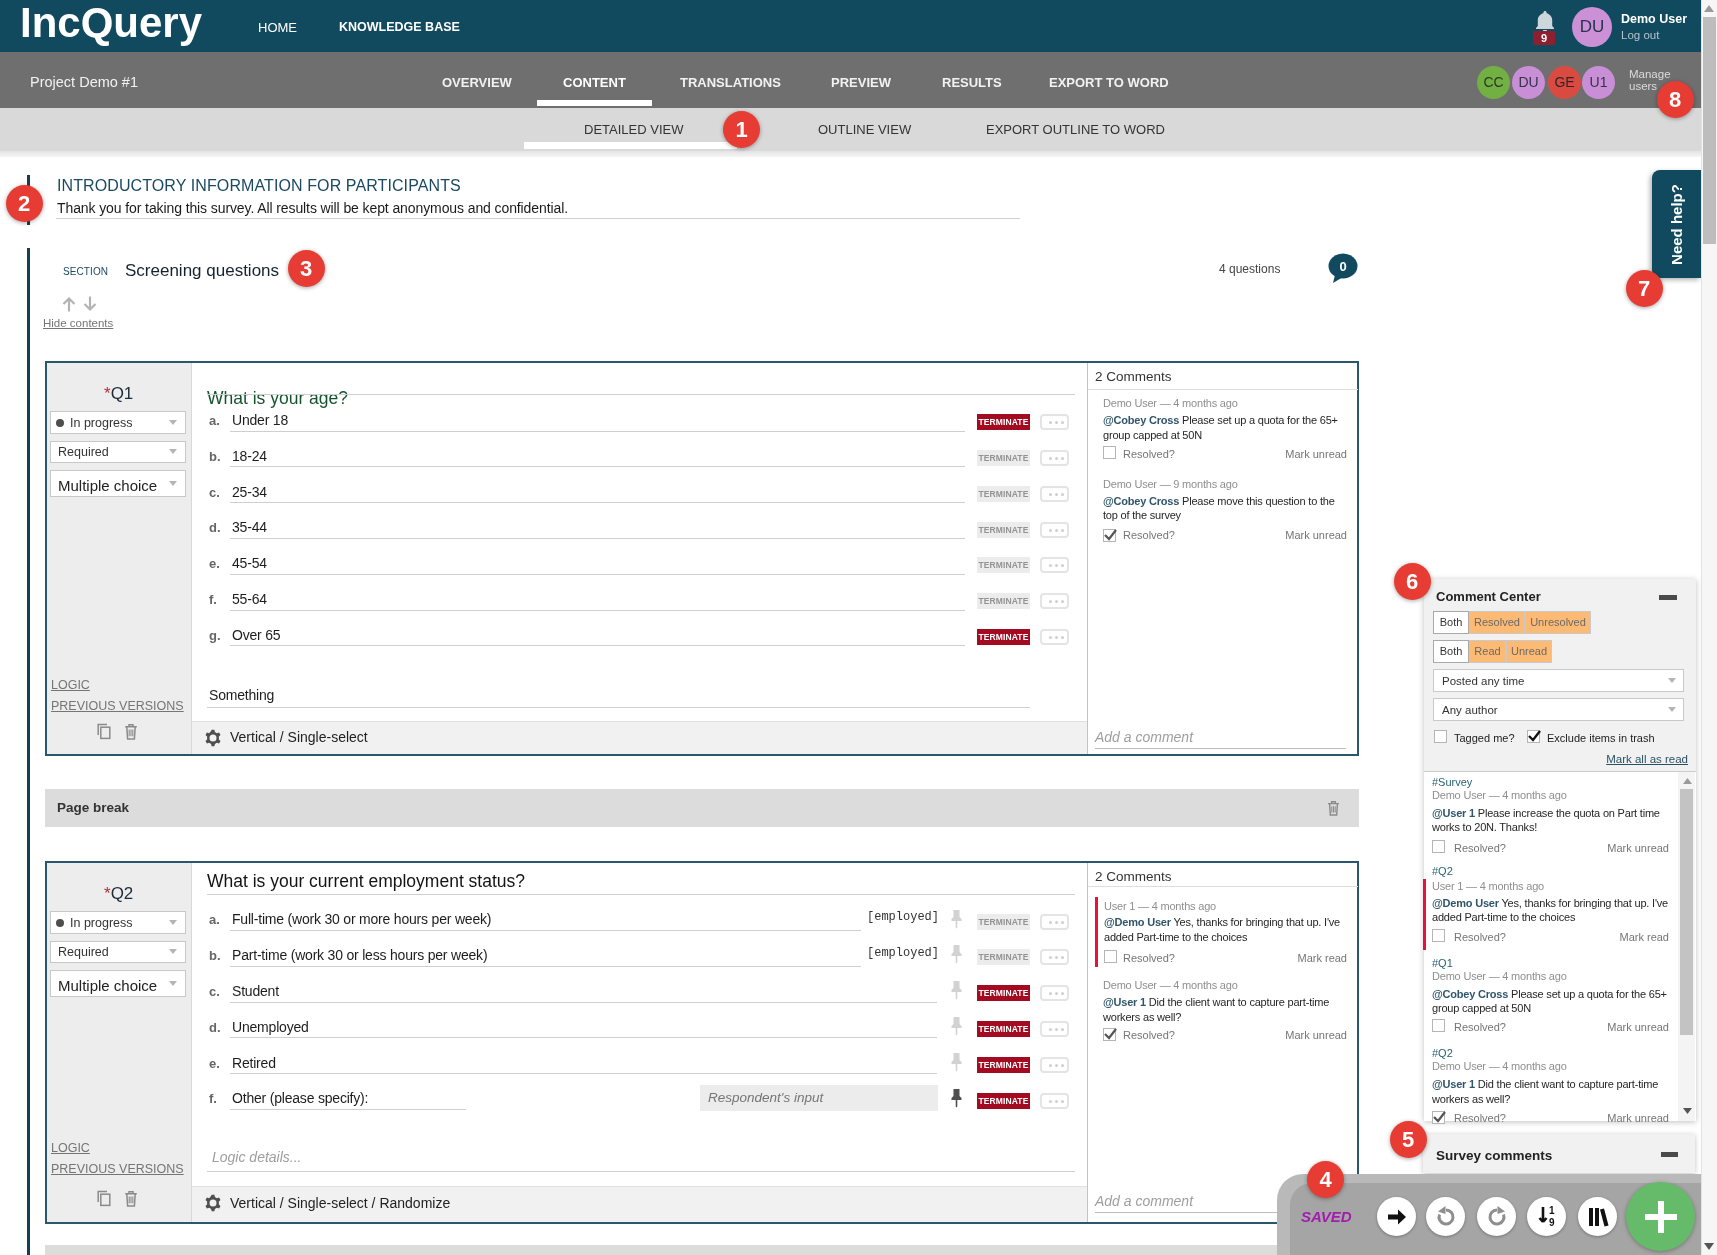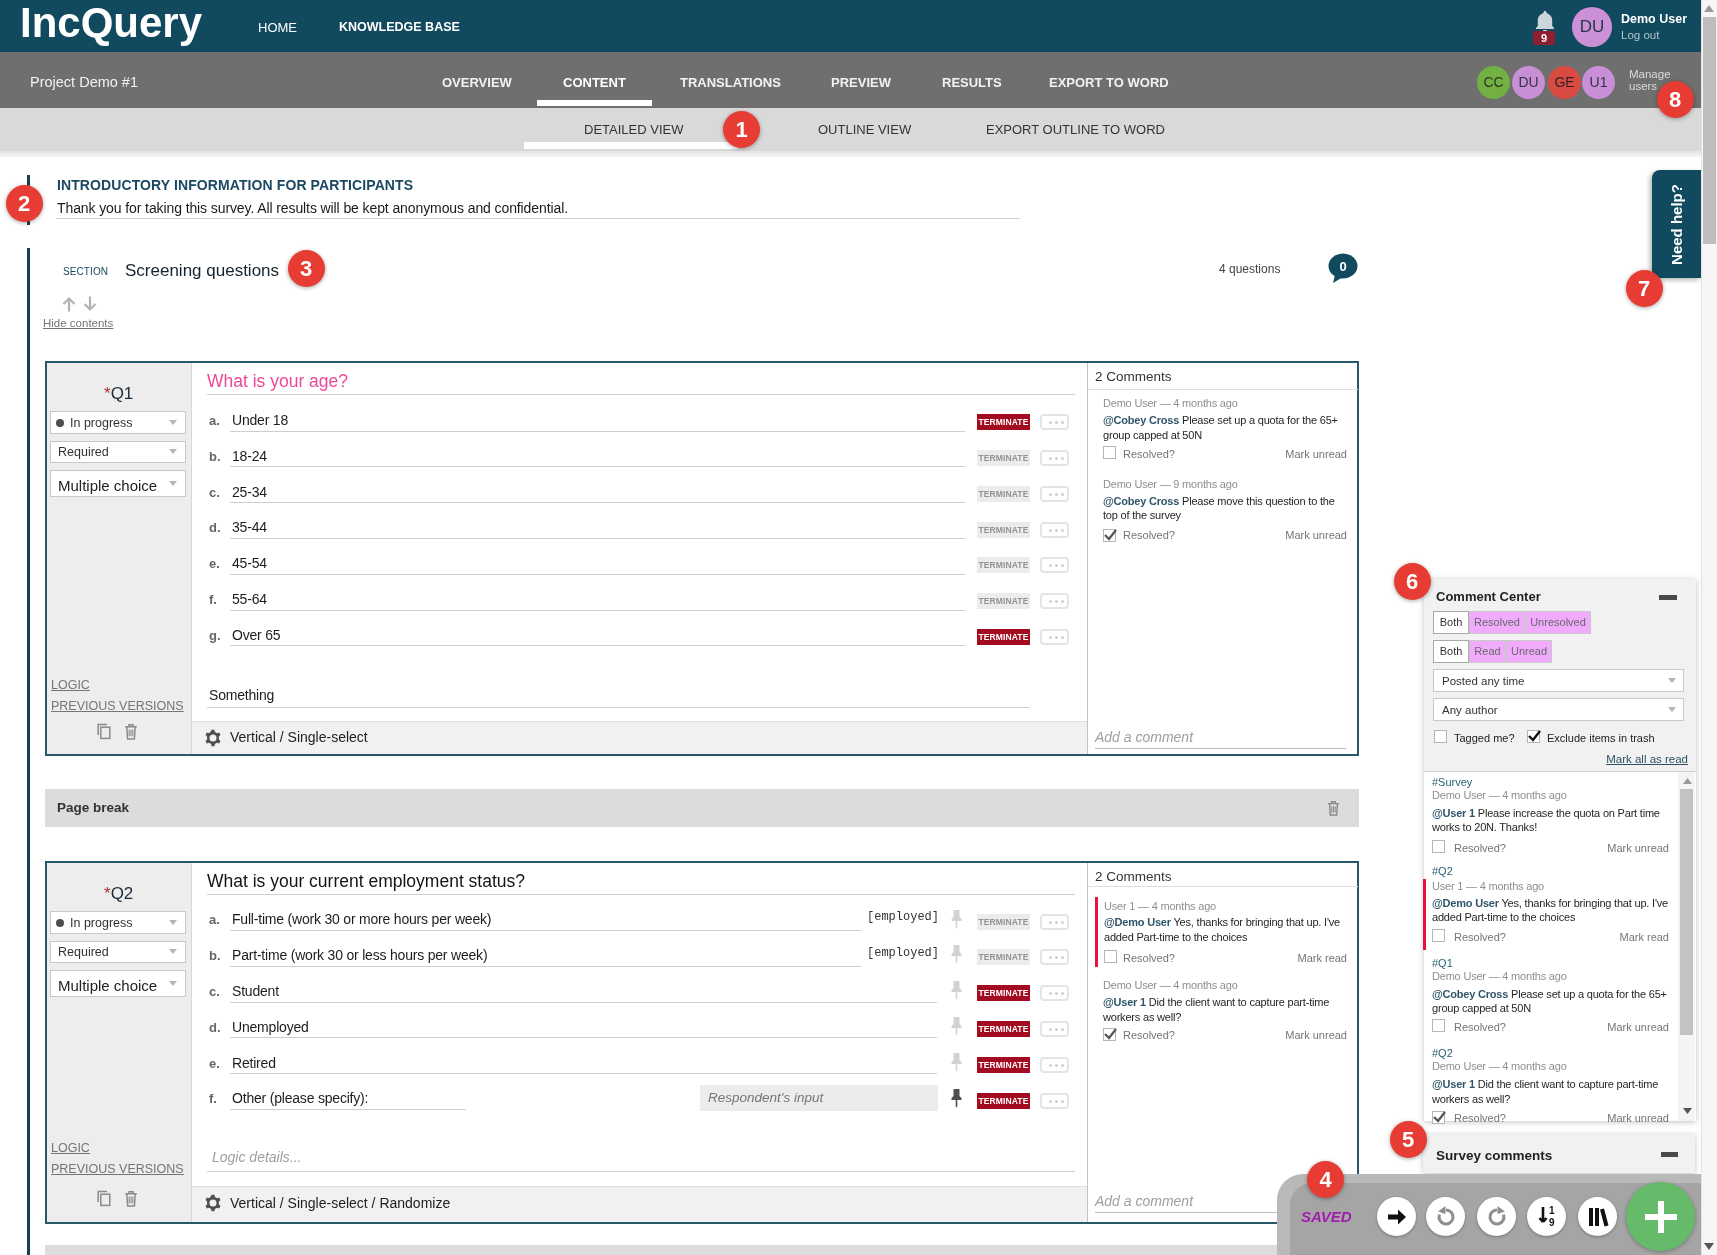--- a/index.html
+++ b/index.html
@@ -21,21 +21,21 @@
 .cmt-body{position:absolute;font-size:11px;letter-spacing:-.2px;color:#262626;line-height:14.5px;white-space:nowrap}
 .cmt-body b{color:#30556a}
 .cbox{position:absolute;width:13px;height:13px;border:1.5px solid #b5b5b5;background:#fff}
 .cbox svg{position:absolute;left:-2px;top:-3px}
 .resq{position:absolute;font-size:11px;color:#757575}
 .mark{position:absolute;font-size:11px;color:#757575;text-align:right}
 .ddtri{position:absolute;width:0;height:0;border-left:4.5px solid transparent;border-right:4.5px solid transparent;border-top:5.5px solid #b5b5b5}
 .sbdd{position:absolute;left:50px;width:136px;background:#fff;border:1px solid #c8c8c8}
 .link{color:#757575;text-decoration:underline}
 .hashlink{position:absolute;font-size:11px;color:#2a6173}
-.seg{position:absolute;height:23px;font-size:11px;color:#6a6a6a;background:#f0abfc;border:1px solid #c9c9c9;text-align:center}
+.seg{position:absolute;height:23px;font-size:11px;color:#6a6a6a;background:#fdba74;border:1px solid #c9c9c9;text-align:center}
 .seg.on{background:#fff;color:#333;border-color:#a9a9a9;z-index:2}
 </style>
 </head>
 <body>
 
 <div class="abs" style="left:0;top:0;width:1717px;height:52px;background:#114a5e"></div>
 <div class="abs" style="left:20px;top:-1px;font-size:42px;font-weight:bold;color:#fff;letter-spacing:0px">IncQuery</div>
 <div class="abs" style="left:258px;top:20px;font-size:13px;font-weight:normal;color:#fff">HOME</div>
 <div class="abs" style="left:339px;top:20px;font-size:12.5px;font-weight:bold;color:#fff">KNOWLEDGE BASE</div>
 
@@ -64,21 +64,21 @@
 <div class="abs" style="left:1629px;top:69px;font-size:11.5px;color:#dcdcdc;line-height:11.5px">Manage<br>users</div>
 
 <div class="abs" style="left:0;top:108px;width:1717px;height:43px;background:#d9d9d9"></div>
 <div class="abs" style="left:0;top:151px;width:1717px;height:6px;background:linear-gradient(#e4e4e4,#f5f5f5)"></div>
 <div class="abs" style="left:584px;top:122px;font-size:13px;color:#333">DETAILED VIEW</div>
 <div class="abs" style="left:818px;top:122px;font-size:13px;color:#333">OUTLINE VIEW</div>
 <div class="abs" style="left:986px;top:122px;font-size:13px;color:#333">EXPORT OUTLINE TO WORD</div>
 <div class="abs" style="left:524px;top:142px;width:213px;height:7px;background:#fff"></div>
 
 <div class="abs" style="left:27px;top:175px;width:3px;height:50px;background:#173f53"></div>
-<div class="abs" style="left:57px;top:177px;font-size:14px;font-weight:bold;color:#1b4962;letter-spacing:.1px">INTRODUCTORY INFORMATION FOR PARTICIPANTS</div>
+<div class="abs" style="left:57px;top:177px;font-size:16px;font-weight:normal;color:#1b4962;letter-spacing:.1px">INTRODUCTORY INFORMATION FOR PARTICIPANTS</div>
 <div class="abs" style="left:57px;top:200px;font-size:14px;letter-spacing:-.1px;color:#1a1a1a">Thank you for taking this survey. All results will be kept anonymous and confidential.</div>
 <div class="uline" style="left:56px;top:218px;width:964px"></div>
 
 <div class="abs" style="left:27px;top:248px;width:3px;height:1007px;background:#173f53"></div>
 <div class="abs" style="left:63px;top:266px;font-size:10px;font-weight:normal;color:#1b4962;letter-spacing:.1px">SECTION</div>
 <div class="abs" style="left:125px;top:261px;font-size:17px;color:#15232e">Screening questions</div>
 <svg class="abs" style="left:60px;top:295px" width="40" height="18" viewBox="0 0 40 18">
  <path d="M9 16.5 V3.5 M3.5 9 L9 3.5 L14.5 9" fill="none" stroke="#b3b3b3" stroke-width="2.2"></path>
  <path d="M30 1.5 V14.5 M24.5 9 L30 14.5 L35.5 9" fill="none" stroke="#b3b3b3" stroke-width="2.2"></path>
 </svg>
@@ -116,21 +116,21 @@
  <div class="abs" style="left:51px;top:699px;font-size:12.5px"><span class="link">PREVIOUS VERSIONS</span></div>
  <svg class="abs" style="left:96px;top:723px" width="16" height="17" viewBox="0 0 16 17">
       <rect x="4.8" y="4.2" width="9" height="11.2" fill="none" stroke="#8a8a8a" stroke-width="1.5"></rect>
       <path d="M2.2 12 V1.5 H11" fill="none" stroke="#8a8a8a" stroke-width="1.5"></path>
     </svg>
  <svg class="abs" style="left:123px;top:723px" width="16" height="17" viewBox="0 0 16 17">
       <path d="M2.2 3.8 H13.8 M6 3.8 V1.8 H10 V3.8 M3.8 3.8 L4.6 16 H11.4 L12.2 3.8" fill="none" stroke="#8a8a8a" stroke-width="1.5"></path>
       <path d="M6.2 6.5 V13.2 M8 6.5 V13.2 M9.8 6.5 V13.2" stroke="#8a8a8a" stroke-width="1.1"></path>
     </svg>
 
- <div class="abs" style="left:207px;top:371px;font-size:17.5px;color:#ec4899">What is your age?</div>
+ <div class="abs" style="left:207px;top:388px;font-size:17.5px;color:#14532d">What is your age?</div>
  <div class="uline" style="left:207px;top:394px;width:868px"></div>
 
  <svg class="abs" style="left:204px;top:729px" width="18" height="18" viewBox="0 0 18 18">
       <path d="M9 5.5 A3.5 3.5 0 1 0 9 12.5 A3.5 3.5 0 1 0 9 5.5 M7.6 0.8 L10.4 0.8 L10.9 3 L12.9 4.2 L15.1 3.5 L16.5 5.9 L14.9 7.5 L14.9 10.5 L16.5 12.1 L15.1 14.5 L12.9 13.8 L10.9 15 L10.4 17.2 L7.6 17.2 L7.1 15 L5.1 13.8 L2.9 14.5 L1.5 12.1 L3.1 10.5 L3.1 7.5 L1.5 5.9 L2.9 3.5 L5.1 4.2 L7.1 2 Z" fill="#4f4f4f" fill-rule="evenodd"></path>
     </svg>
  <div class="abs" style="left:230px;top:729px;font-size:14px;color:#222">Vertical / Single-select</div>
 
  <div class="abs" style="left:1095px;top:369px;font-size:13.5px;color:#333">2 Comments</div>
  <div class="uline" style="left:1088px;top:389px;width:270px;background:#dedede"></div>
  <div class="cmt-meta" style="left:1103px;top:396.6px">Demo User — 4 months ago</div>

